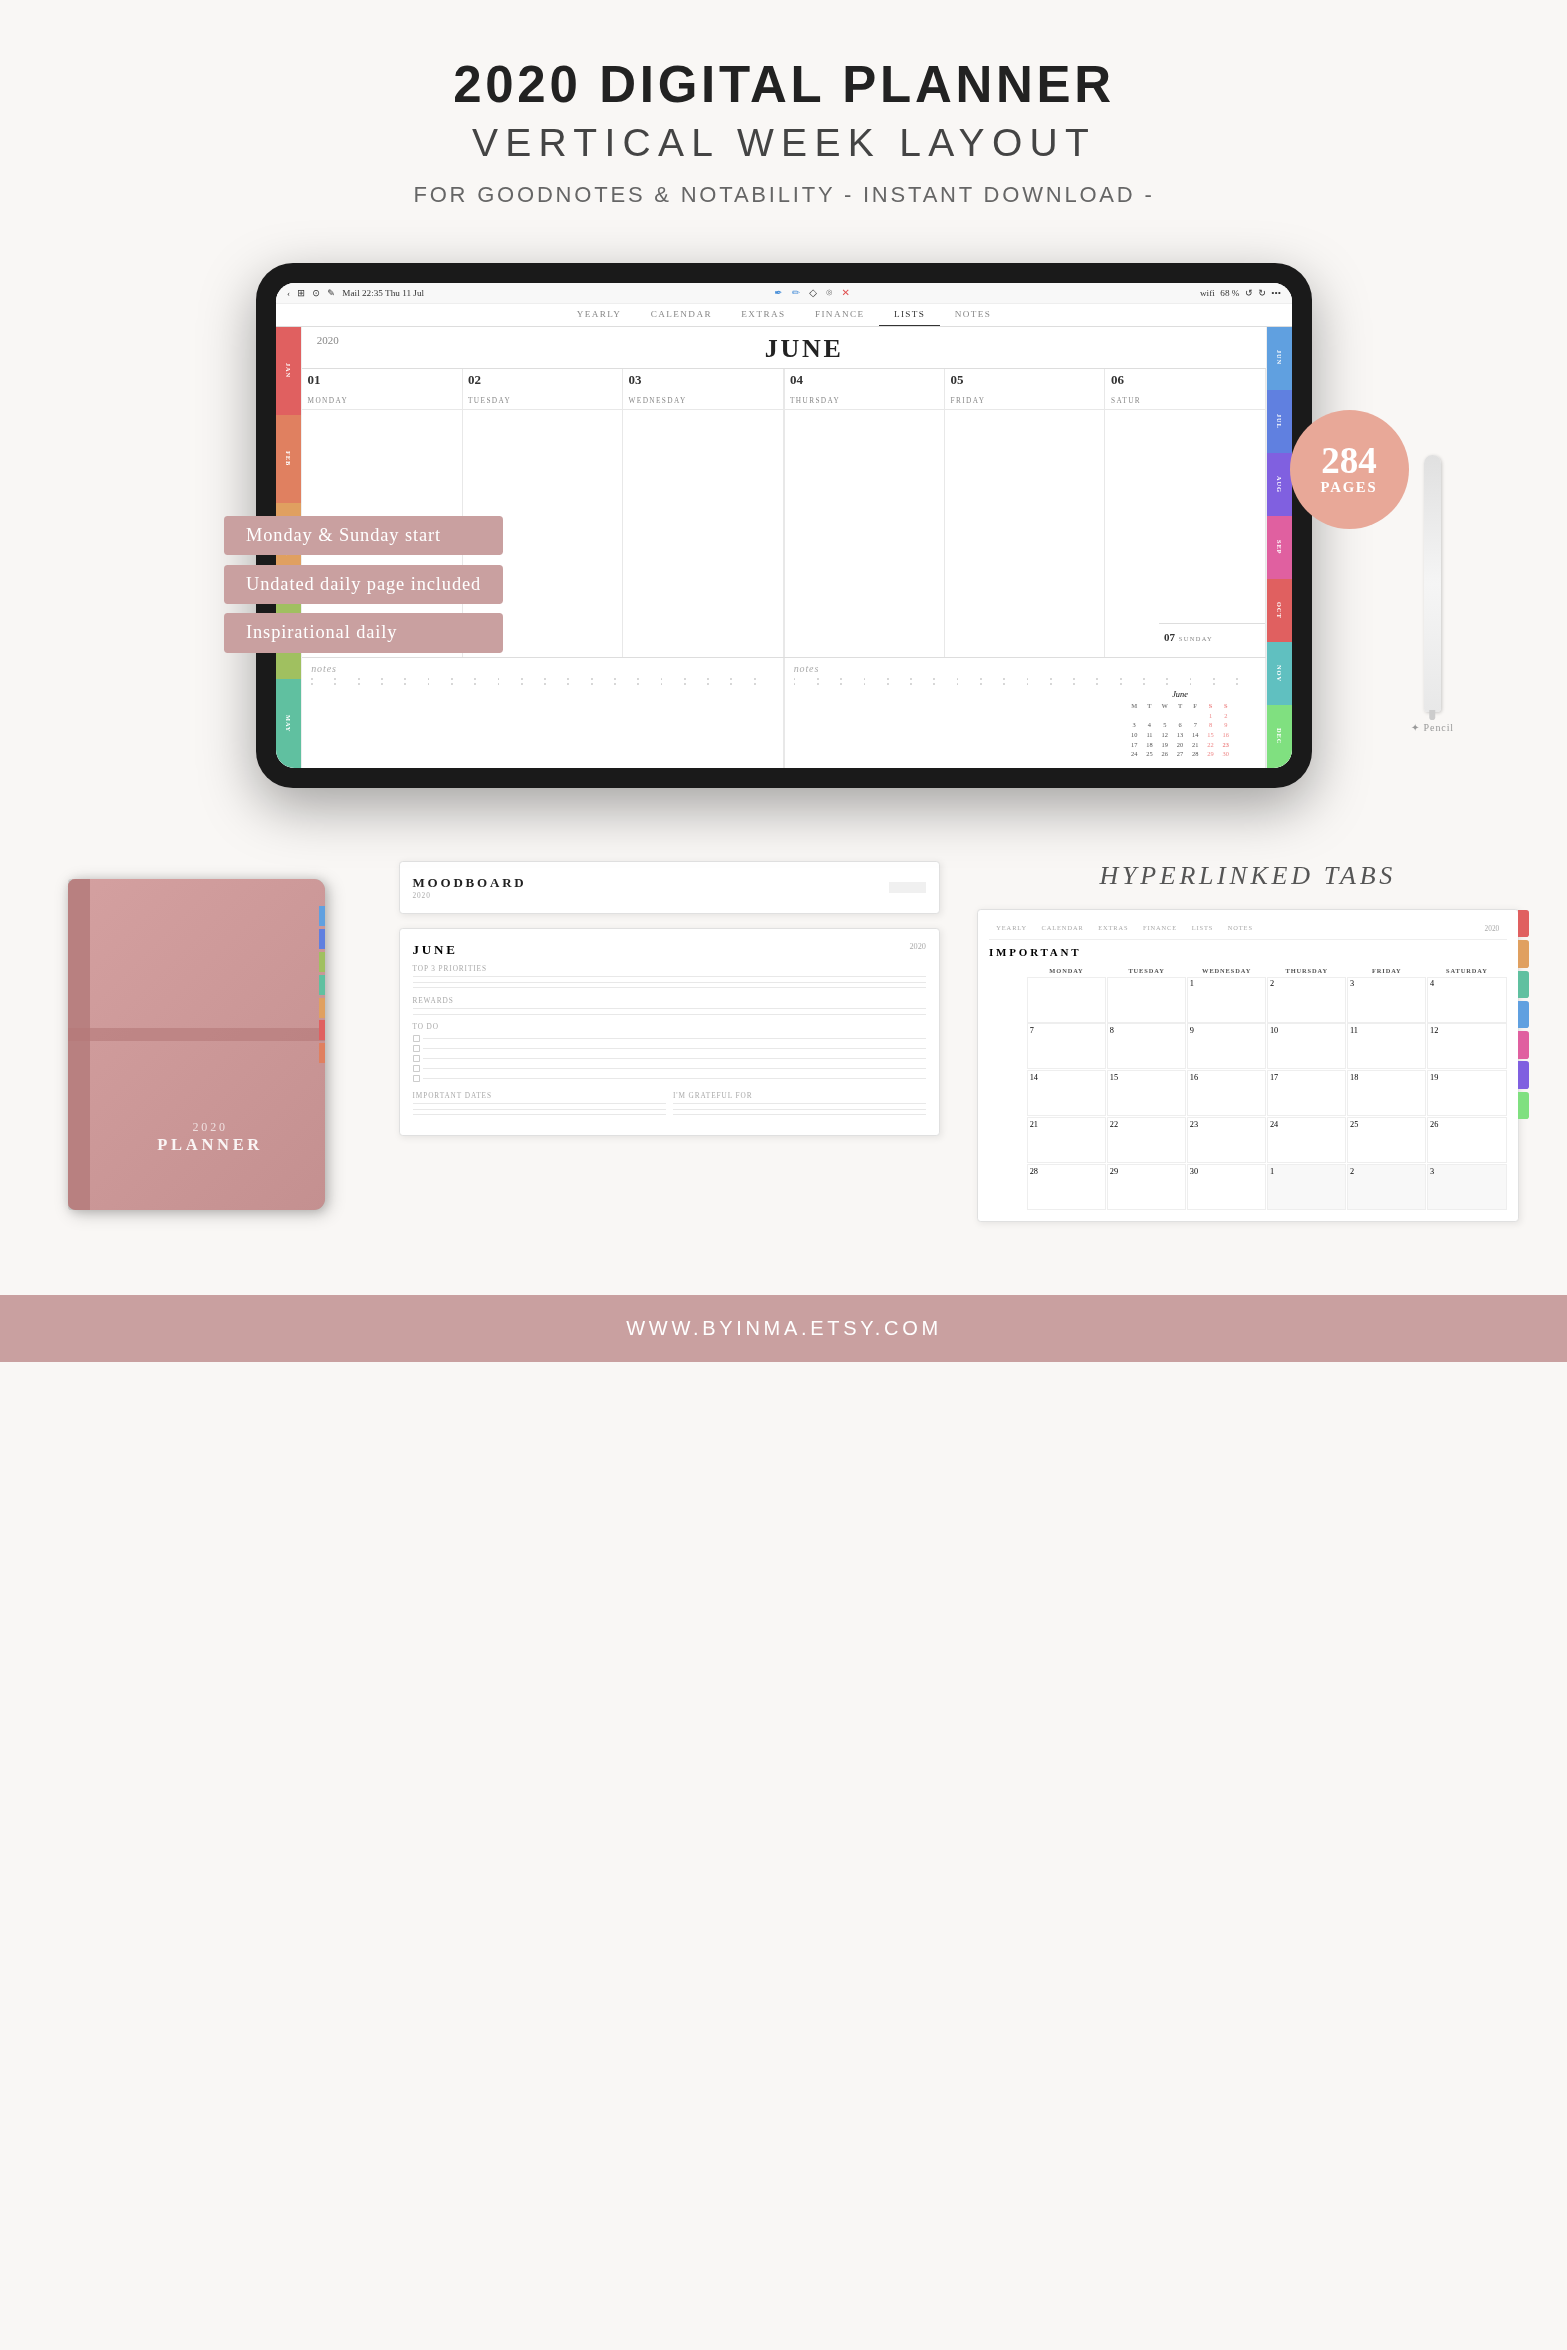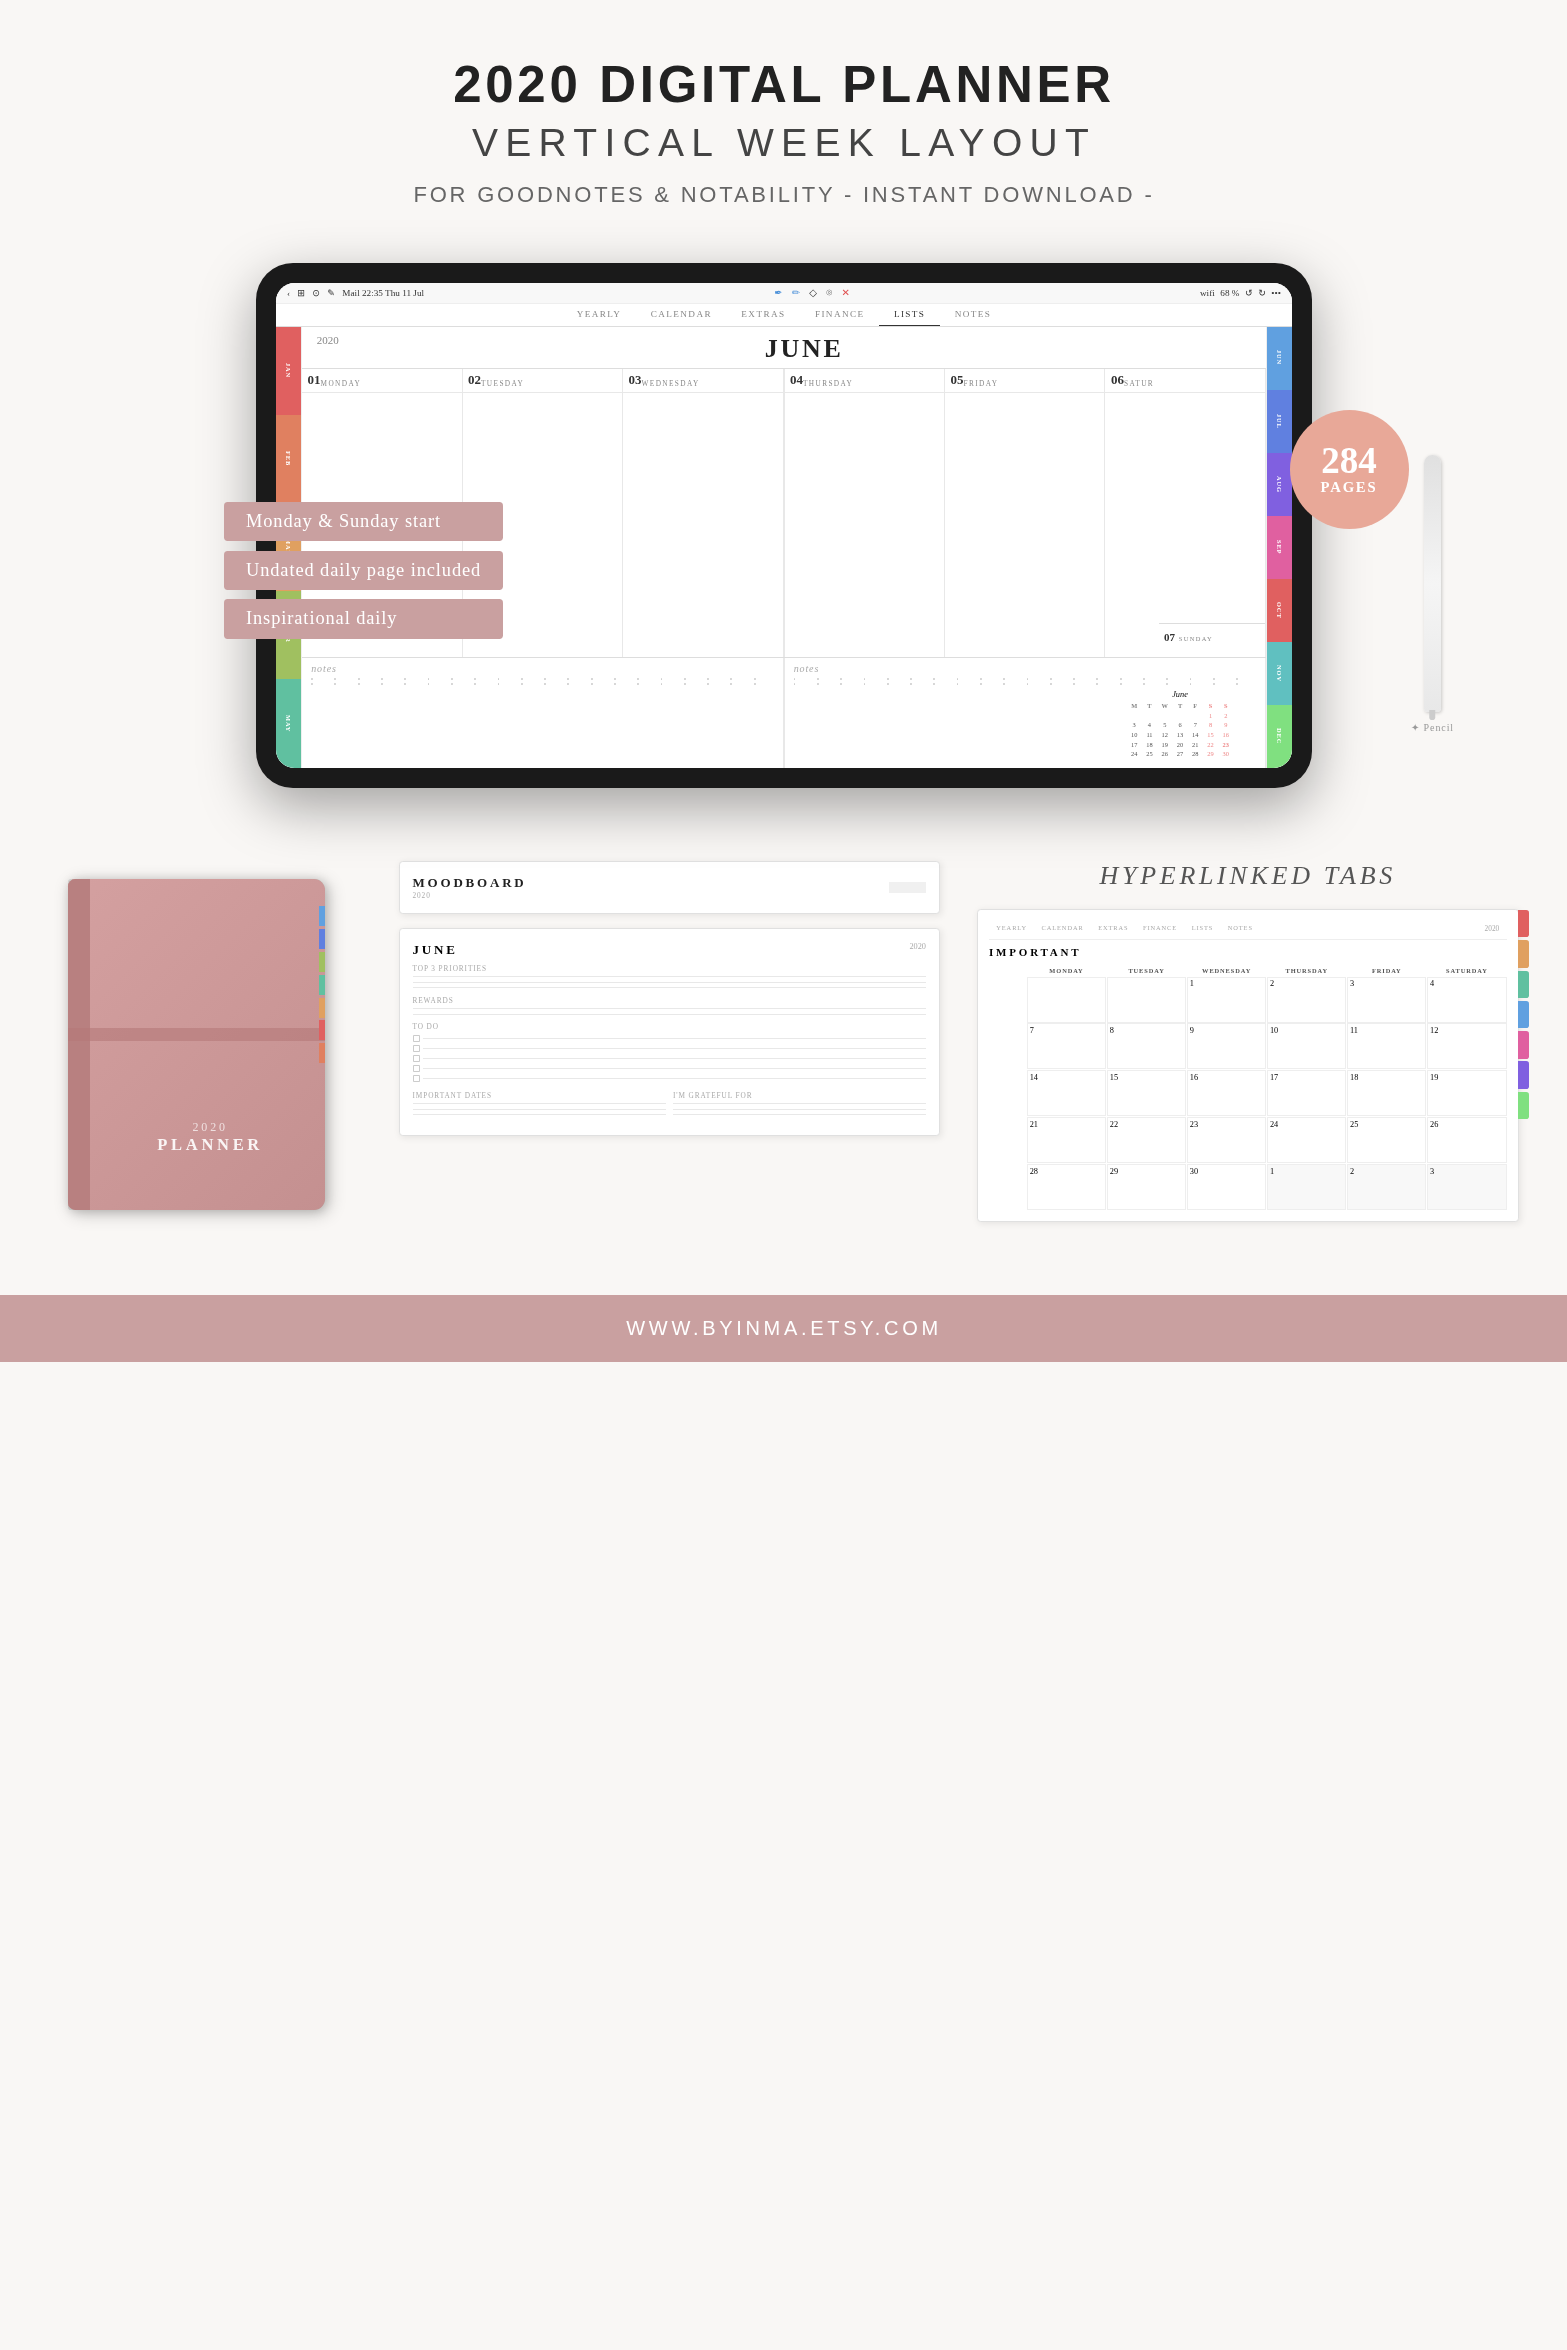--- a/index.html
+++ b/index.html
@@ -185,22 +185,23 @@
     .day-col {
       flex: 1;
       border-right: 0.9px solid #e8e8e8;
       display: flex;
       flex-direction: column;
     }
     .day-header {
       padding: 3.7px 5.5px;
       border-bottom: 0.9px solid #e8e8e8;
       display: flex;
-      align-items: flex-end;
-      gap: 0;
+      align-items: flex-start;
+      gap: 8px;
+      flex-direction: column;
     }
     .day-num {
       font-size: 13px;
       font-weight: 700;
       color: #333;
     }
     .day-name {
       font-size: 7.3px;
       letter-spacing: 1.4px;
       text-transform: uppercase;
@@ -351,21 +352,21 @@
       margin-top: 9.2px;
       font-size: 10px;
       color: #999;
       letter-spacing: 0.9px;
     }
 
     
     .features-list {
       position: absolute;
       left: 37px;
-      bottom: 149px;
+      bottom: 135px;
       display: flex;
       flex-direction: column;
       gap: 9.2px;
     }
     .feature-item {
       background: #c9a0a0;
       color: #fff;
       padding: 9.2px 22px;
       border-radius: 3.7px;
       font-size: 18.4px;

